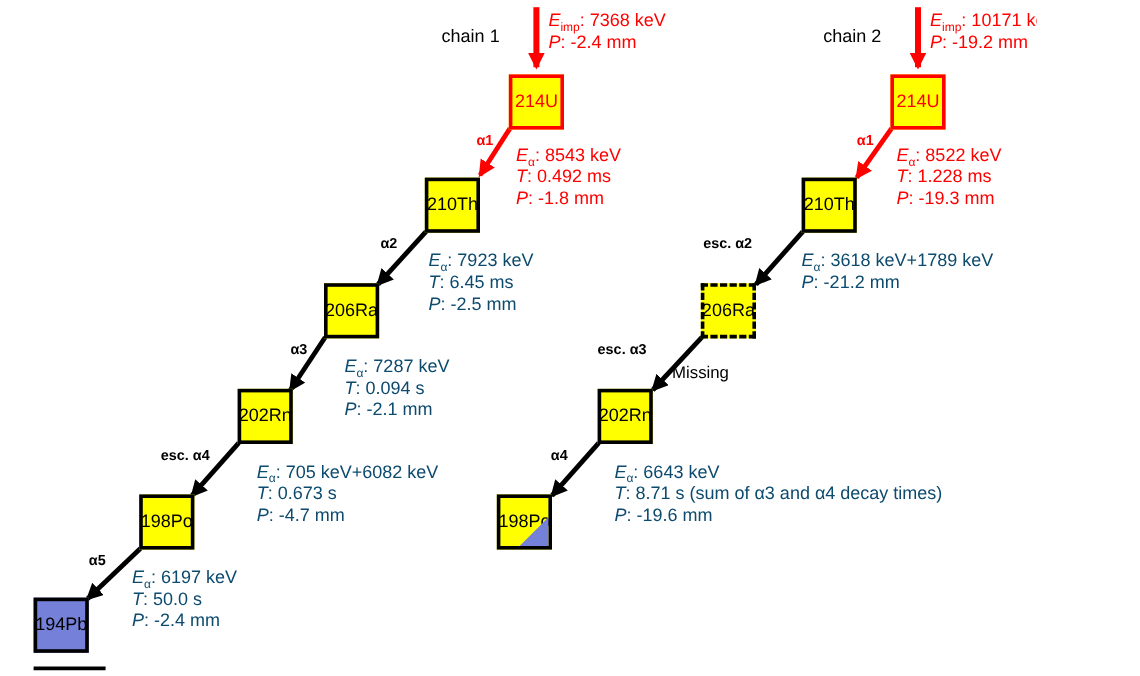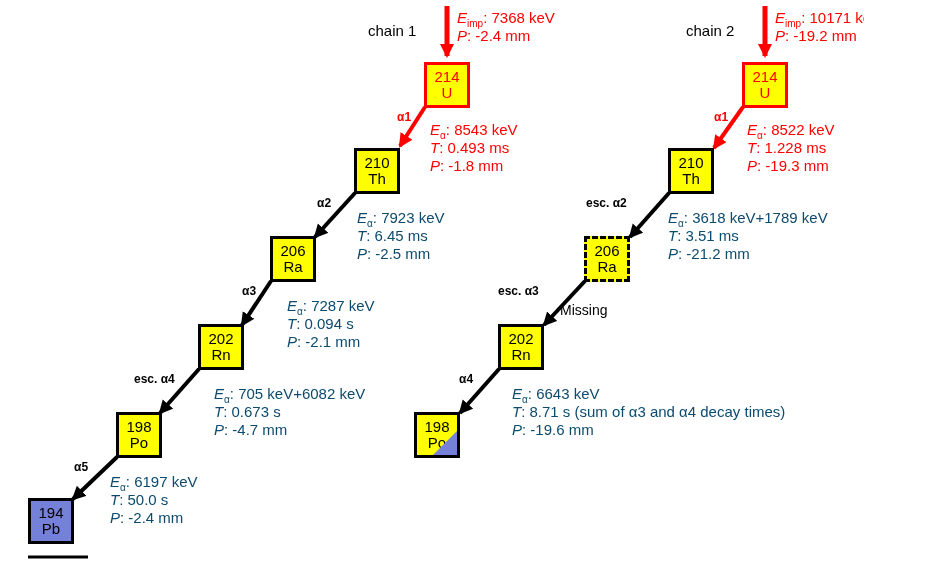--- a/index.html
+++ b/index.html
@@ -1,21 +1,21 @@
 <!DOCTYPE html>
 <html><head>
 <meta charset="utf-8">
 <style>
   * { margin:0; padding:0; box-sizing:border-box; }
   body { font-family:"Liberation Sans", sans-serif; background:#ffffff; }
   .stage { position:relative; width:864px; height:563px; background:#ffffff; overflow:hidden; }
   .arrows { position:absolute; left:0; top:0; }
 
   .box { position:absolute; width:46px; height:46px; border:3px solid #000;
-         background:#ffff00; display:flex; flex-direction:column; align-items:center;
+         background:#ffff00; display:flex; flex-direction:row; align-items:center;
          justify-content:center; font-size:15px; line-height:16px; color:#000;
          text-align:center; }
   .box--head { border-color:#ff0000; color:#ff0000; }
   .box--dashed { border-style:dashed; }
   .box--blue { background:#7580d8; }
   .corner-tri { position:absolute; right:0; bottom:0; width:0; height:0;
                 border-left:24px solid transparent; border-bottom:24px solid #7580d8; }
 
   .chain-label { position:absolute; font-size:15px; color:#000; white-space:nowrap; }
   .alpha-label { position:absolute; font-size:12px; font-weight:bold; color:#000; white-space:nowrap; }
@@ -66,21 +66,21 @@
   </div>
 
   <div class="box box--head" style="left:424px; top:62px">
     <div>214</div>
     <div>U</div>
   </div>
 
   <div class="alpha-label alpha-label--red" style="left:397px; top:110px">α1</div>
   <div class="ann ann--red" style="left:430px; top:121px">
     <div><i>E</i><sub>α</sub><span>: 8543 keV</span></div>
-    <div><i>T</i><span>: 0.493 ms</span></div>
+    <div><i>T</i><span>: 0.492 ms</span></div>
     <div><i>P</i><span>: -1.8 mm</span></div>
   </div>
 
   <div class="box" style="left:354px; top:148px">
     <div>210</div>
     <div>Th</div>
   </div>
 
   <div class="alpha-label" style="left:317px; top:196px">α2</div>
   <div class="ann" style="left:357px; top:209px">
@@ -150,21 +150,20 @@
   </div>
 
   <div class="box" style="left:668px; top:148px">
     <div>210</div>
     <div>Th</div>
   </div>
 
   <div class="alpha-label" style="left:586px; top:196px">esc. α2</div>
   <div class="ann" style="left:668px; top:209px">
     <div><i>E</i><sub>α</sub><span>: 3618 keV+1789 keV</span></div>
-    <div><i>T</i><span>: 3.51 ms</span></div>
     <div><i>P</i><span>: -21.2 mm</span></div>
   </div>
 
   <div class="box box--dashed" style="left:584px; top:236px">
     <div>206</div>
     <div>Ra</div>
   </div>
 
   <div class="alpha-label" style="left:498px; top:284px">esc. α3</div>
   <div class="plain-label" style="left:560px; top:302px">Missing</div>

